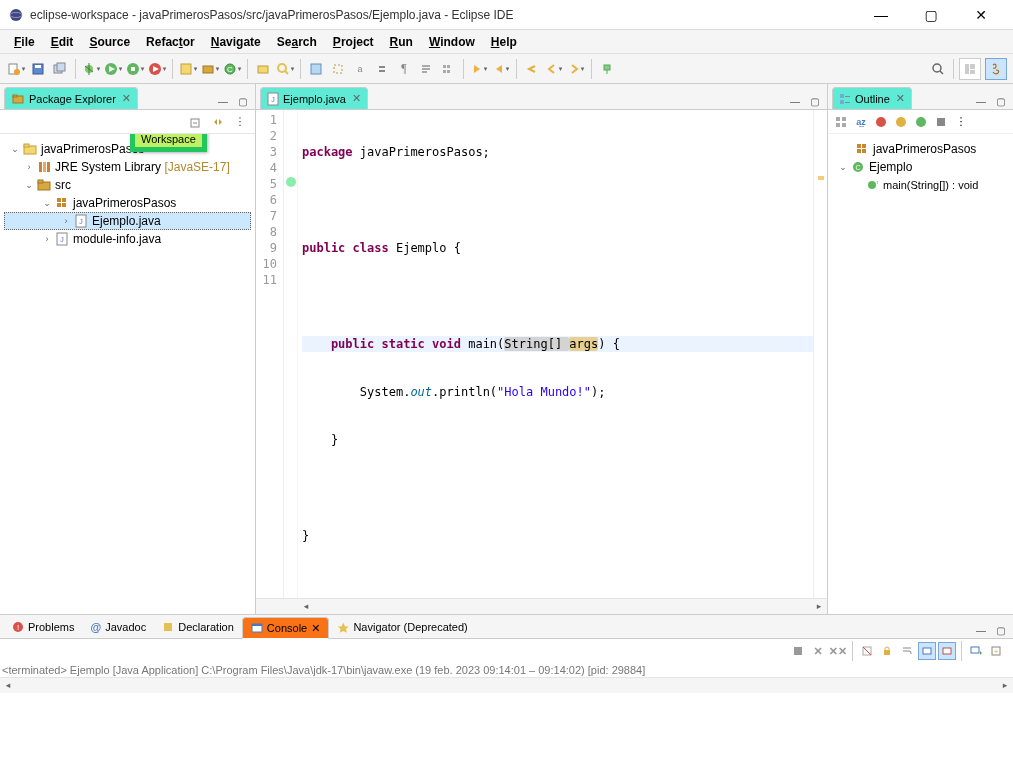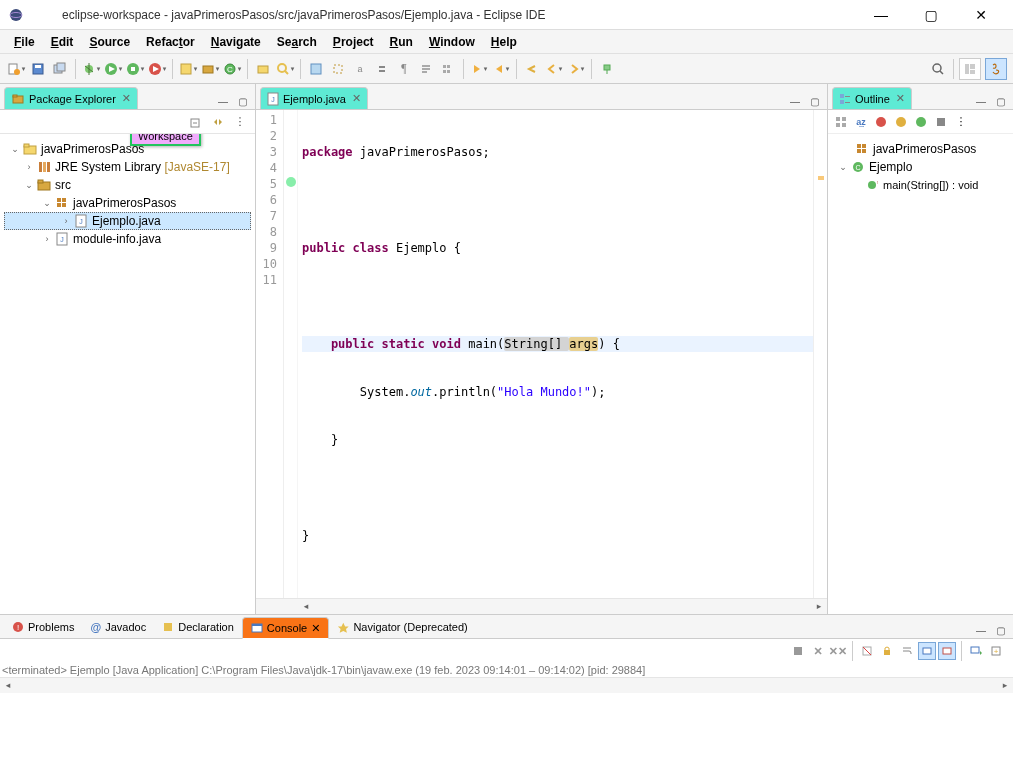--- a/index.html
+++ b/index.html
@@ -1,17 +1,17 @@
 <!DOCTYPE html>
 <html><head>
 <meta charset="utf-8">
 <style>
 * { box-sizing: border-box; margin: 0; padding: 0; }
 body { font-family: "Segoe UI", Tahoma, sans-serif; font-size: 12px; background: #f0f0f0; overflow: hidden; width: 1013px; height: 760px; }
-.titlebar { height: 30px; background: #fff; display: flex; align-items: center; padding: 0 8px; border-bottom: 1px solid #ddd; gap: 32px; }
+.titlebar { height: 30px; background: #fff; display: flex; align-items: center; padding: 0 8px; border-bottom: 1px solid #ddd; }
 .titlebar-icon { width: 16px; height: 16px; margin-right: 6px; display: inline-flex; align-items: center; justify-content: center; }
 .titlebar-title { flex: 1; font-size: 12px; color: #333; }
 .win-controls { display: flex; gap: 18px; align-items: center; padding-right: 8px; }
 .win-btn { width: 32px; height: 24px; display: flex; align-items: center; justify-content: center; cursor: pointer; font-size: 14px; }
 .menubar { height: 24px; background: #f5f5f5; display: flex; align-items: center; padding: 0 6px; font-size: 12px; border-bottom: 1px solid #e0e0e0; font-weight: bold; }
 .menu-item { padding: 3px 8px; cursor: pointer; }
 .menu-item .und { text-decoration: underline; }
 .toolbar { height: 30px; background: #f5f5f5; display: flex; align-items: center; padding: 0 6px; gap: 2px; border-bottom: 1px solid #ccc; }
 .tb-sep { width: 1px; height: 20px; background: #ccc; margin: 0 3px; }
 .tb-btn { width: 20px; height: 20px; display: flex; align-items: center; justify-content: center; cursor: pointer; }
@@ -32,21 +32,21 @@
 .view-ctrls { margin-left: auto; display: flex; gap: 4px; }
 .view-ctrl { width: 16px; height: 16px; display: flex; align-items: center; justify-content: center; cursor: pointer; color: #555; font-size: 10px; border: 1px solid transparent; }
 .mini-toolbar { height: 24px; display: flex; align-items: center; justify-content: flex-end; padding: 0 6px; gap: 4px; border-bottom: 1px solid #e5e5e5; background: #fff; }
 .mini-btn { width: 18px; height: 18px; display: flex; align-items: center; justify-content: center; cursor: pointer; font-size: 11px; color: #444; }
 .tree { padding: 6px 4px; font-size: 12px; overflow: auto; flex: 1; }
 .tree-row { display: flex; align-items: center; height: 18px; padding: 0 4px; white-space: nowrap; }
 .tree-row.selected { background: #cce8ff; border: 1px dotted #666; }
 .tree-arrow { width: 14px; text-align: center; color: #666; font-size: 9px; cursor: pointer; }
 .tree-icon { width: 16px; height: 16px; display: inline-flex; align-items: center; justify-content: center; margin-right: 3px; font-size: 11px; }
 .tree-label { }
-.tooltip { position: absolute; background: #f0abfc; border: 2px solid #22c55e; padding: 2px 6px; font-size: 11px; box-shadow: 1px 1px 3px rgba(0,0,0,0.3); }
+.tooltip { position: absolute; background: #bef264; border: 5px solid #22c55e; padding: 2px 6px; font-size: 11px; box-shadow: 1px 1px 3px rgba(0,0,0,0.3); }
 .editor-area { display: flex; flex: 1; overflow: auto; }
 .gutter { width: 28px; background: #fff; border-right: 1px solid #eee; font-family: Consolas, monospace; font-size: 12px; color: #999; text-align: right; padding: 2px 6px 2px 0; line-height: 16px; }
 .gutter .ln { height: 16px; }
 .ann-gutter { width: 14px; background: #fff; border-right: 1px solid #f5f5f5; }
 .ann-gutter .mark { width: 10px; height: 10px; border-radius: 50%; background: #8ea; margin: 67px auto 0; font-size: 8px; }
 .code { flex: 1; font-family: Consolas, monospace; font-size: 12px; line-height: 16px; padding: 2px 0 2px 4px; background: #fff; white-space: pre; position: relative; }
 .code-line { height: 16px; }
 .code-line.hl { background: #eaf3ff; }
 .kw { color: #7f0055; font-weight: bold; }
 .str { color: #2a00ff; }

